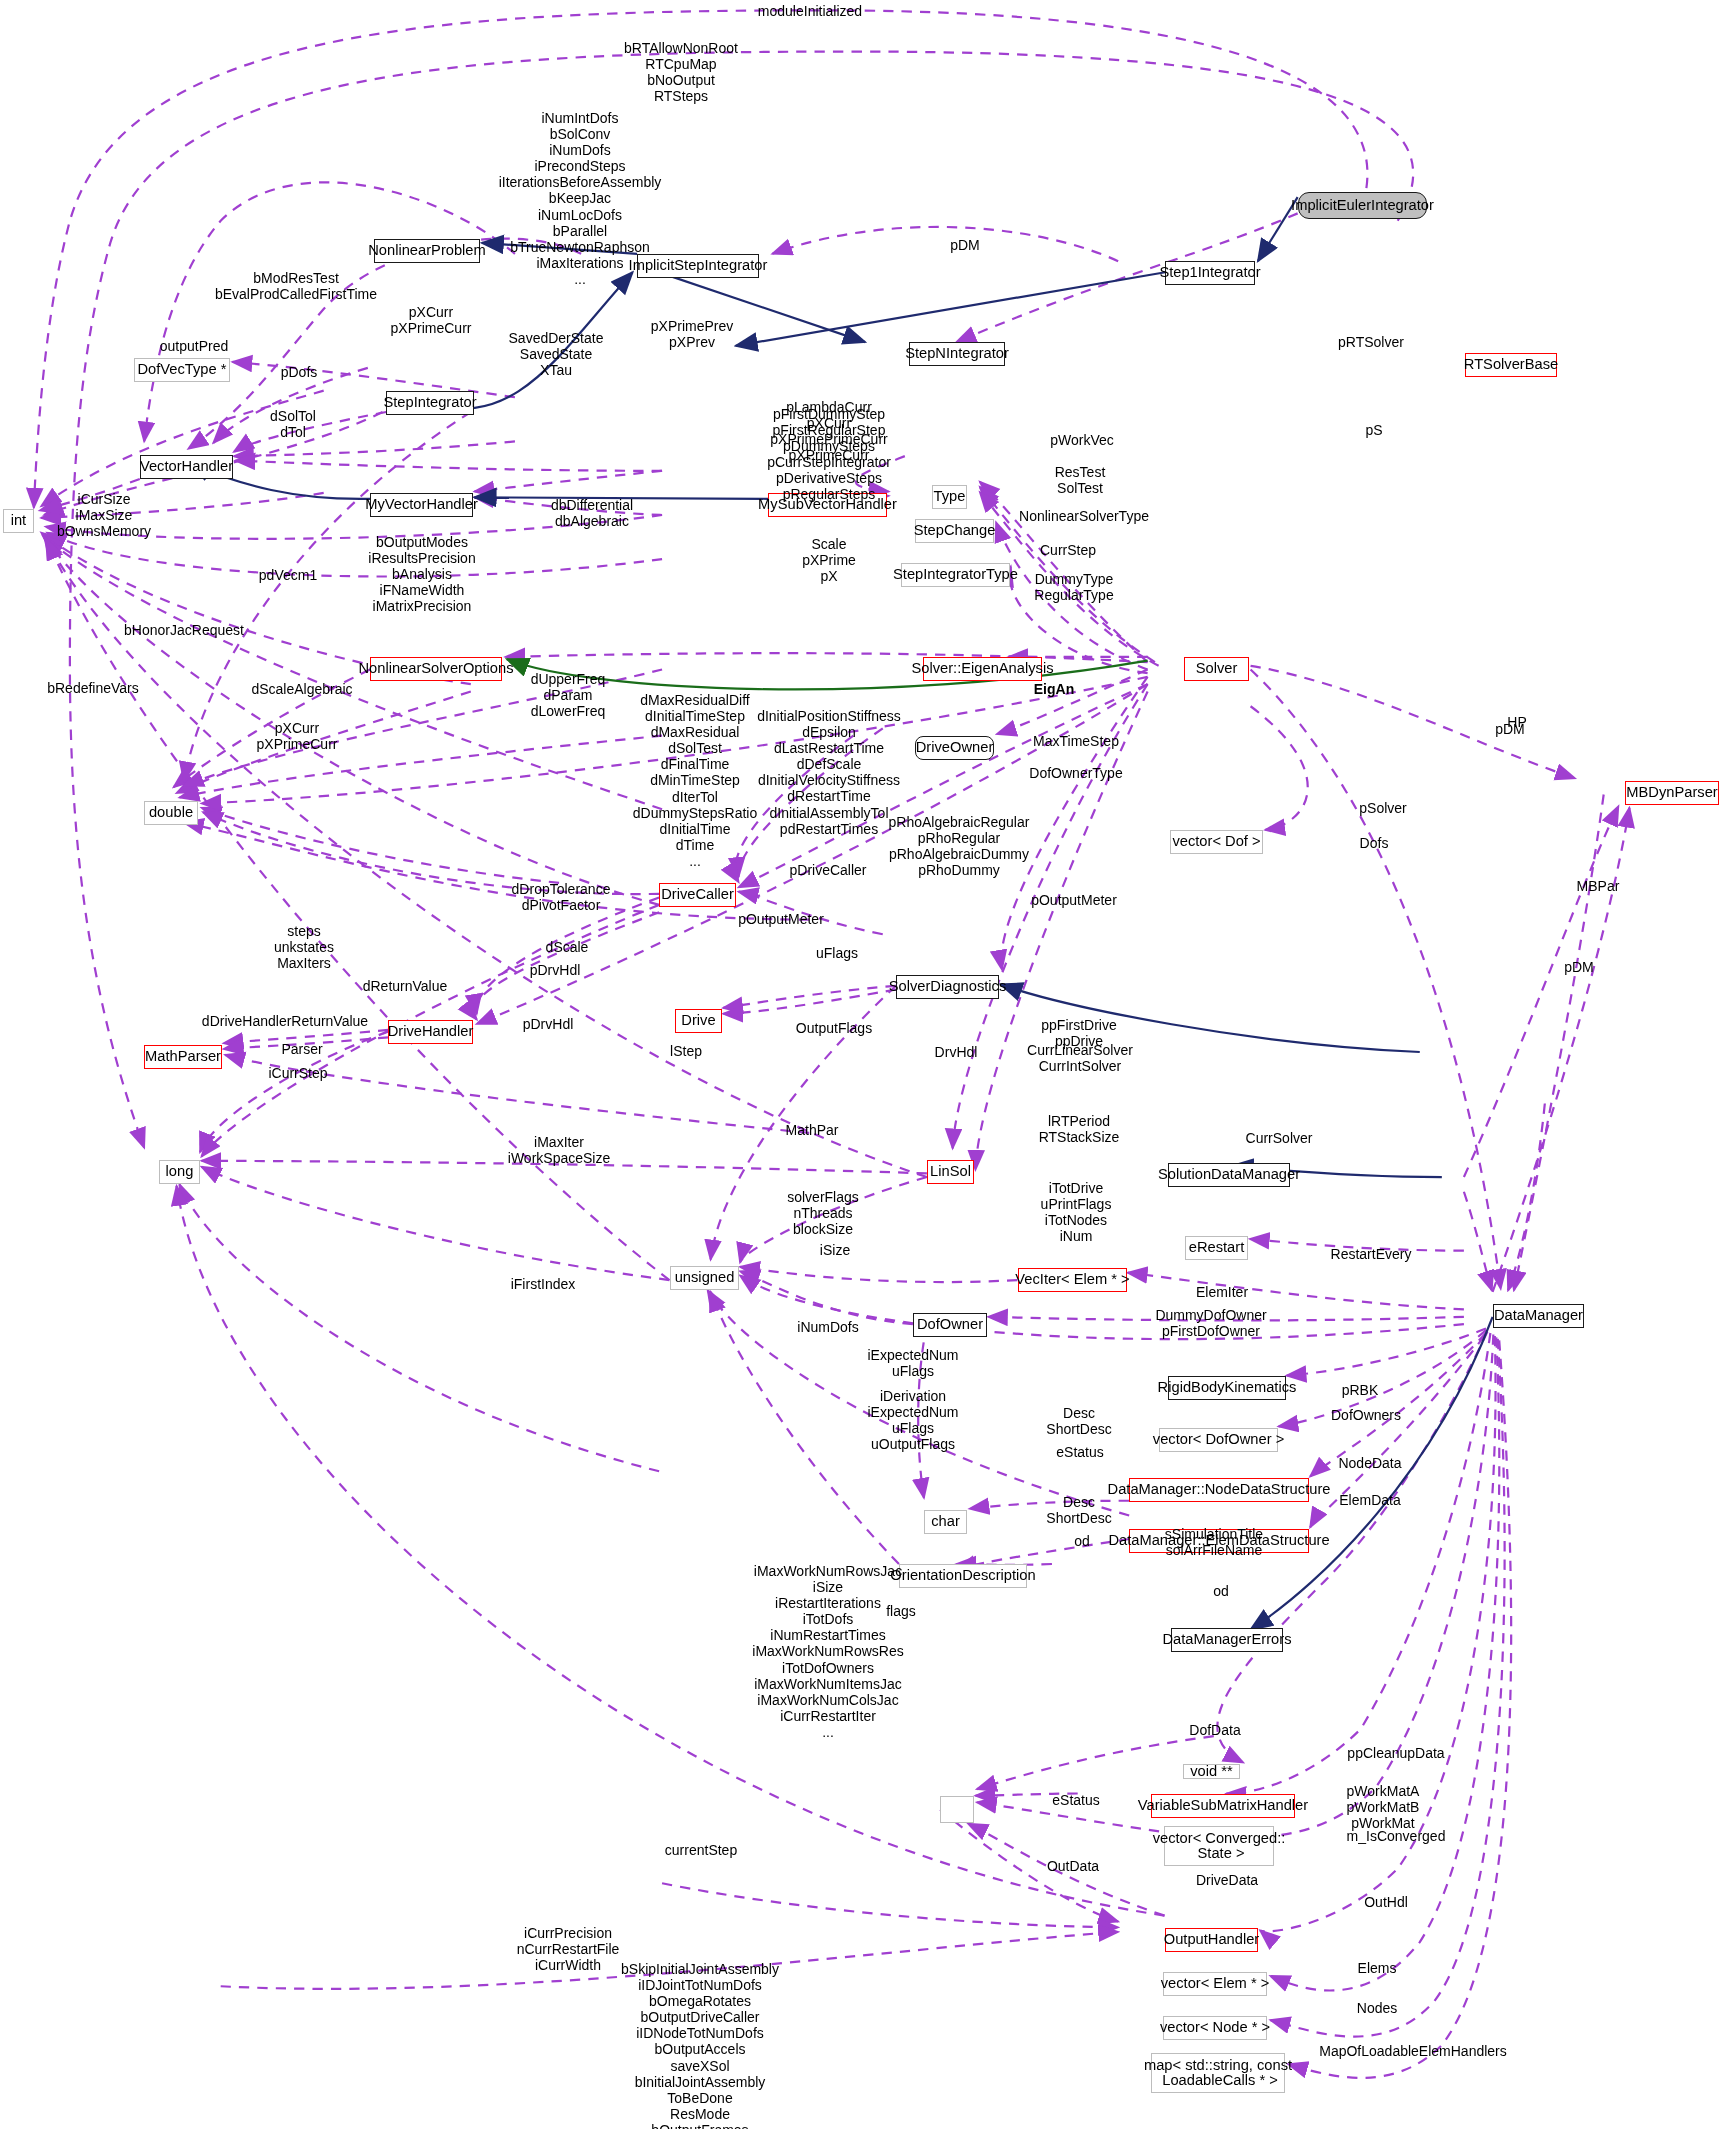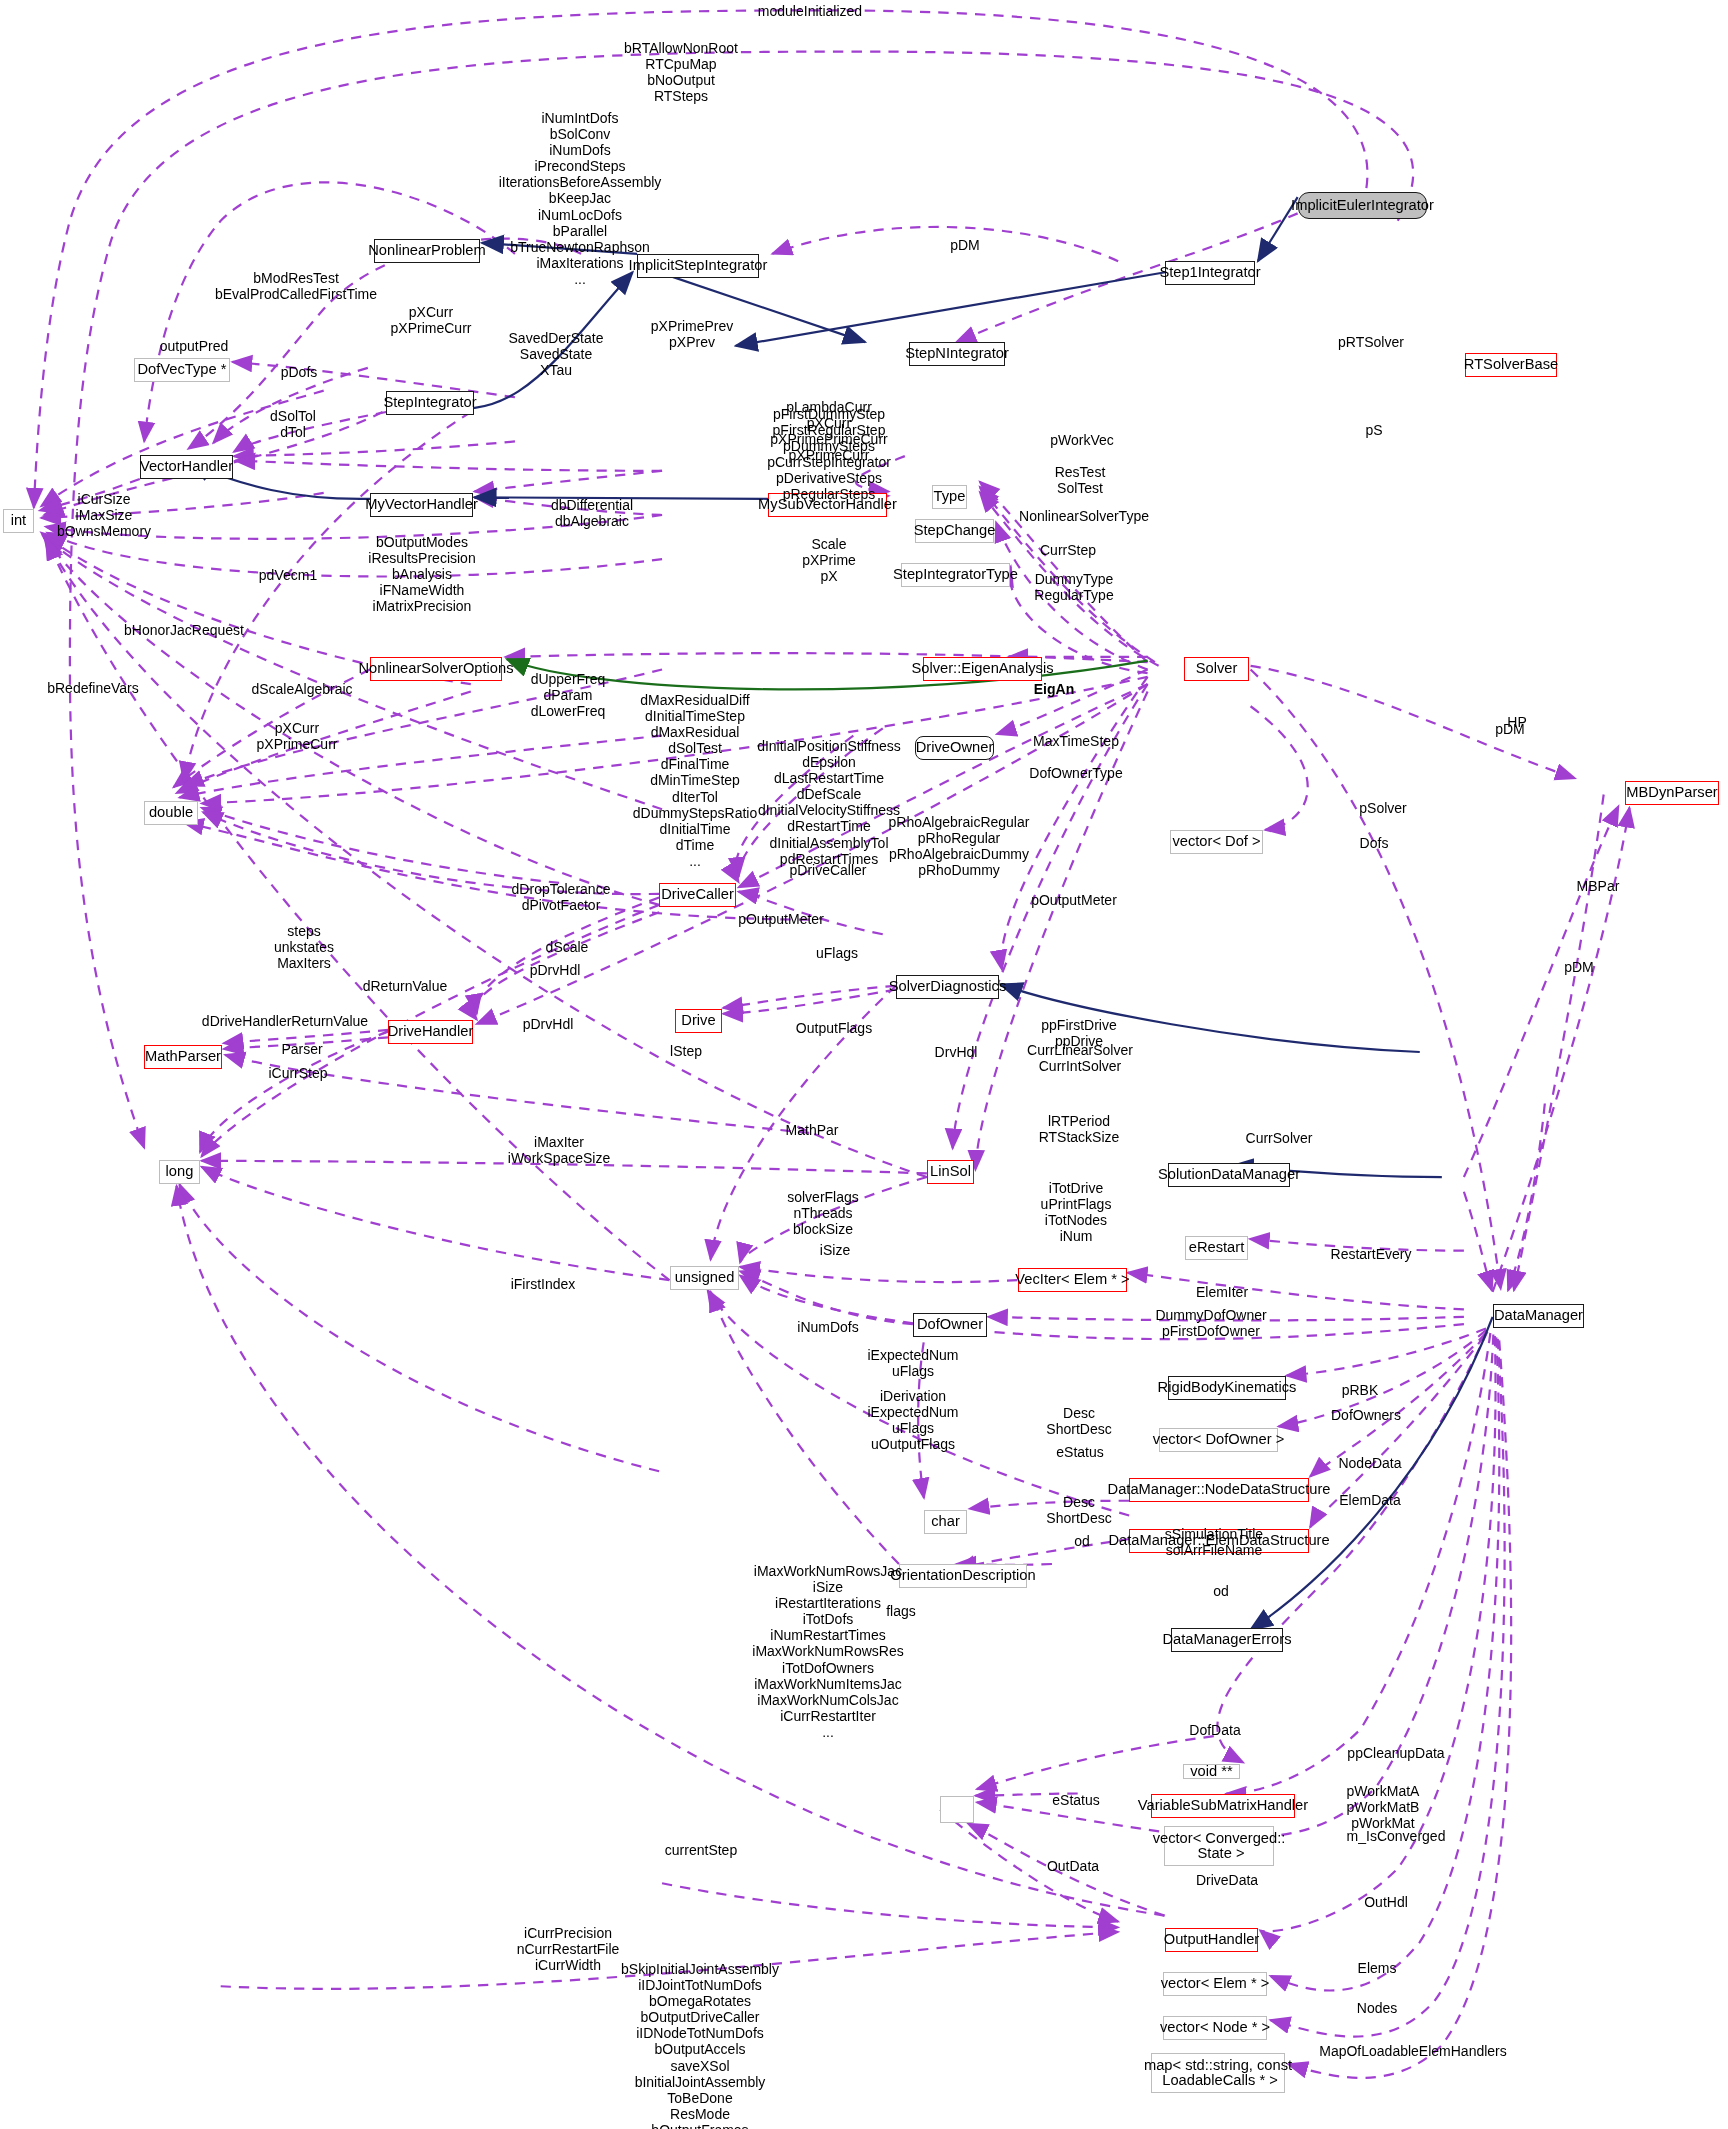--- a/index.html
+++ b/index.html
@@ -316,21 +316,21 @@
 dInitialTimeStep
 dMaxResidual
 dSolTest
 dFinalTime
 dMinTimeStep
 dIterTol
 dDummyStepsRatio
 dInitialTime
 dTime
 ...</div>
-      <div class="elabel" style="left: 829px; top: 708px; margin-top: 30px;">dInitialPositionStiffness
+      <div class="elabel" style="left: 829px; top: 708px;">dInitialPositionStiffness
 dEpsilon
 dLastRestartTime
 dDefScale
 dInitialVelocityStiffness
 dRestartTime
 dInitialAssemblyTol
 pdRestartTimes</div>
       <div class="elabel" style="left: 1076px; top: 733px;">MaxTimeStep</div>
       <div class="elabel" style="left: 1076px; top: 765px;">DofOwnerType</div>
       <div class="elabel" style="left: 1510px; top: 721px;">pDM</div>

